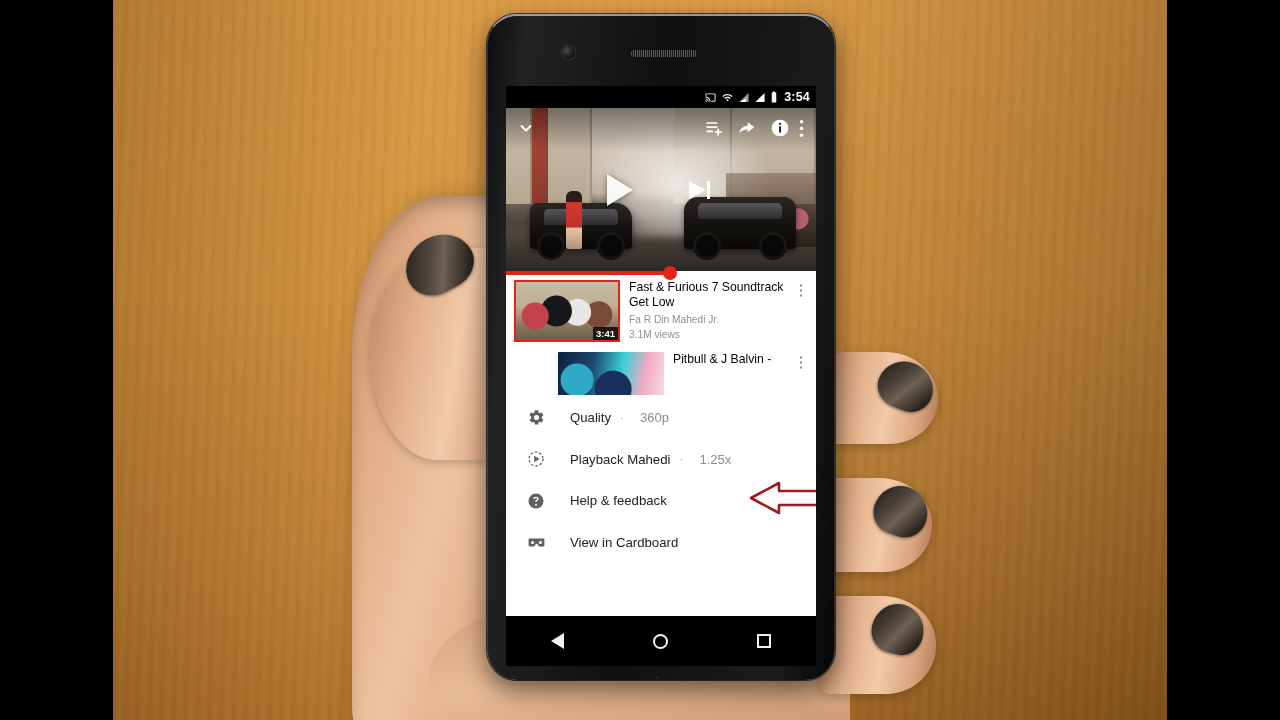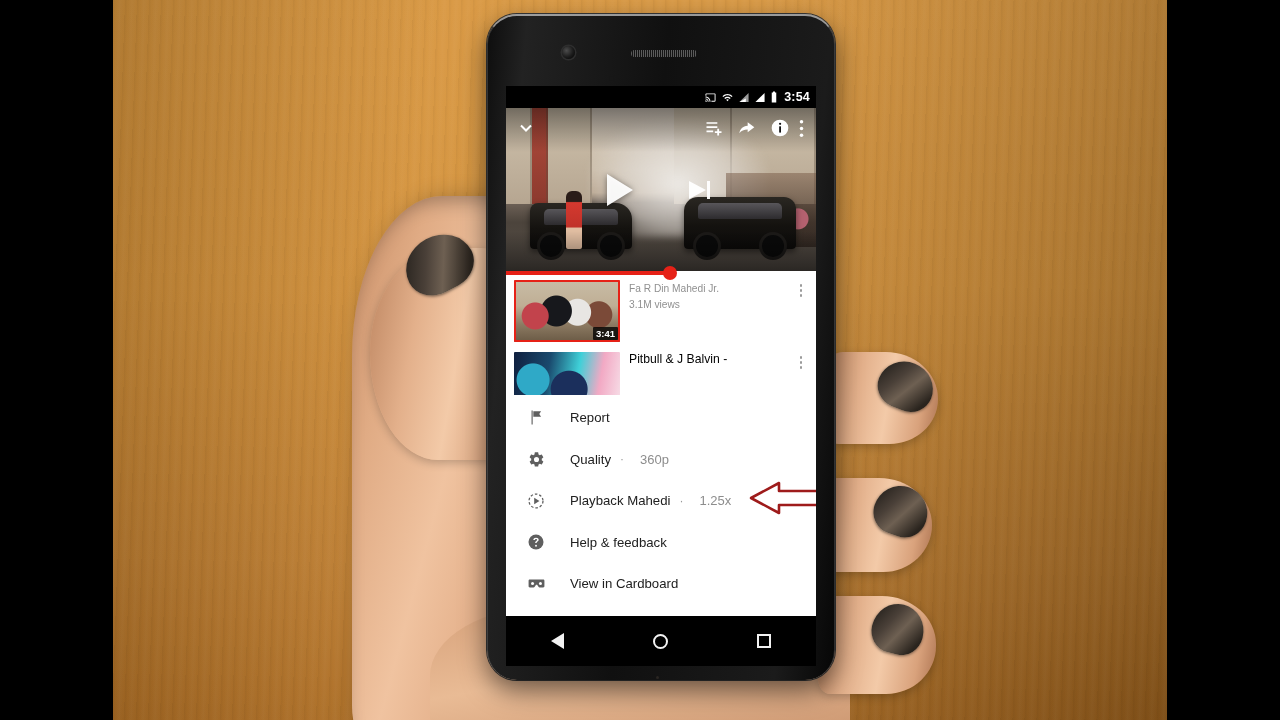--- a/index.html
+++ b/index.html
@@ -238,21 +238,21 @@
     background: rgba(0,0,0,.78); color: #fff; font-size: 9.5px;
     padding: 1px 3px; border-radius: 1px; font-weight: bold;
   }
   .vid-meta { flex: 1; padding: 0 2px 0 9px; min-width: 0; }
   .vid-title { font-size: 12.2px; color: #030303; line-height: 1.26; }
   .vid-sub { font-size: 10.2px; color: #909090; line-height: 1.33; margin-top: 2px; }
   .kebab { width: 18px; flex: none; display: flex; flex-direction: column;
            align-items: center; gap: 2.5px; padding-top: 4px; }
   .kebab b { width: 2.6px; height: 2.6px; background: #9a9a9a; border-radius: 50%; }
 
-  .list-clip { height: 48px; overflow: hidden; }
+  .list-clip { height: 48px; overflow: hidden; padding-left: 44px; }
 
   
   .menu { background: #fff; padding-top: 2px; }
   .menu-item { display: flex; align-items: center; height: 41.5px; padding: 0 0 0 18px; }
   .m-ic { width: 24px; flex: none; display: flex; align-items: center;
           justify-content: center; color: #5f5f5f; }
   .m-label { margin-left: 22px; font-size: 13.2px; color: #212121; }
   .m-sep { margin-left: 9px; font-size: 12px; color: #9a9a9a; }
   .m-value { margin-left: 16px; font-size: 13px; color: #8d8d8d; }
 
@@ -403,20 +403,21 @@
         <div class="dot" id="progress-dot" style="left: 53%; background: rgb(230, 33, 23);"></div>
       </div>
 
       <div class="vid-list">
 
         <div class="vid-row">
           <div class="thumb thumb-a">
             <span class="dur">3:41</span>
           </div>
           <div class="vid-meta">
+            <div class="vid-title">Fast &amp; Furious 7 Soundtrack Get Low</div>
             <div class="vid-sub">Fa R Din Mahedi Jr.</div>
             <div class="vid-sub">3.1M views</div>
           </div>
           <div class="kebab">
             <b></b>
               <b></b>
               <b></b>
           </div>
         </div>
 
@@ -430,29 +431,20 @@
               <b></b>
                 <b></b>
                 <b></b>
             </div>
           </div>
         </div>
       </div>
 
       <div class="menu">
 
-        <div class="menu-item">
-          <span class="m-ic">
-            <svg width="17" height="17" viewBox="0 0 24 24" fill="#5f5f5f">
-              <path d="M5 2h1.6v20H5z"></path>
-                <path d="M7.5 3h11l-2.6 4 2.6 4h-11z"></path>
-            </svg>
-          </span>
-          <span class="m-label">Report</span>
-        </div>
 
         <div class="menu-item">
           <span class="m-ic">
             <svg width="17" height="17" viewBox="0 0 24 24" fill="#5f5f5f">
               <path d="M19.4 13c.04-.33.06-.66.06-1s-.02-.67-.06-1l2.1-1.65a.5.5 0 00.12-.64l-2-3.46a.5.5 0 00-.6-.22l-2.49 1a7.3 7.3 0 00-1.73-1L14.5 2.2a.5.5 0 00-.5-.42h-4a.5.5 0 00-.5.42l-.3 2.63c-.63.26-1.2.6-1.73 1l-2.49-1a.5.5 0 00-.6.22l-2 3.46a.5.5 0 00.12.64L4.6 11c-.04.33-.06.66-.06 1s.02.67.06 1l-2.1 1.65a.5.5 0 00-.12.64l2 3.46c.12.22.38.3.6.22l2.49-1c.53.4 1.1.74 1.73 1l.3 2.63c.04.24.25.42.5.42h4c.25 0 .46-.18.5-.42l.3-2.63c.63-.26 1.2-.6 1.73-1l2.49 1c.22.08.48 0 .6-.22l2-3.46a.5.5 0 00-.12-.64L19.4 13zM12 15.6A3.6 3.6 0 1112 8.4a3.6 3.6 0 010 7.2z"></path>
             </svg>
           </span>
           <span class="m-label">Quality</span>
           <span class="m-sep">·</span>
           <span class="m-value">360p</span>

